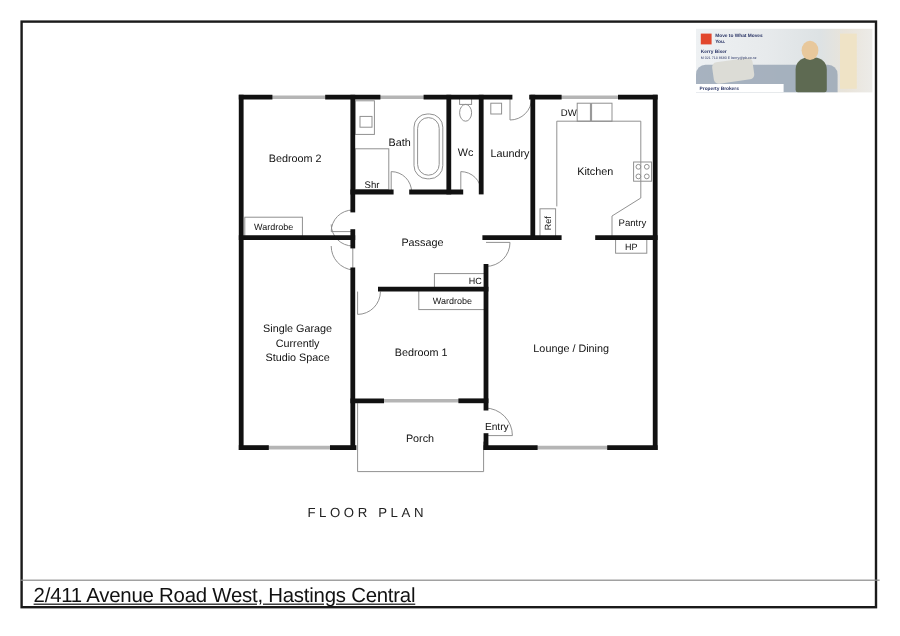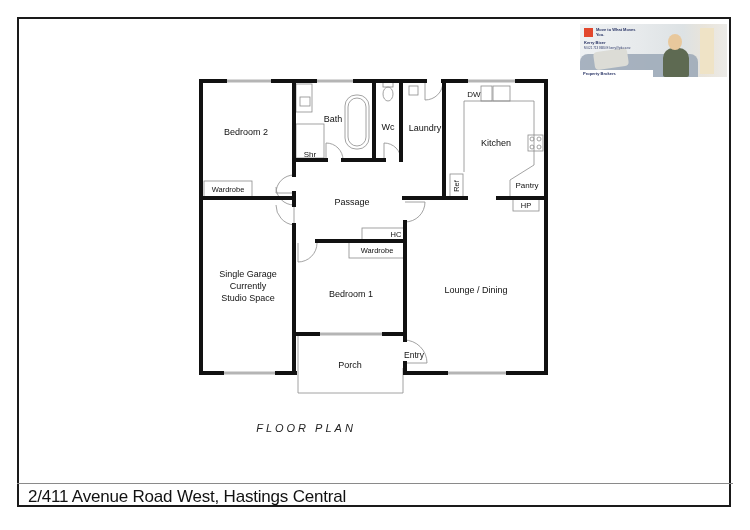--- a/index.html
+++ b/index.html
@@ -1,20 +1,20 @@
 <!DOCTYPE html>
 <html><head>
 <meta charset="utf-8">
 <style>
   html, body { margin: 0; padding: 0; background: #ffffff; }
   body { width: 750px; height: 530px; position: relative; overflow: hidden; font-family: "Liberation Sans", sans-serif; }
   .frame { position: absolute; left: 17px; top: 17px; width: 714px; height: 490px; border: 2px solid #1a1a1a; box-sizing: border-box; }
   .addr-divider { position: absolute; left: 17px; top: 483px; width: 716px; height: 1px; background: #8a8a8a; }
-  .address { position: absolute; left: 28px; top: 487px; font-size: 17px; color: #111; letter-spacing: -0.2px; }
-  .caption { position: absolute; left: 0; width: 612px; top: 422px; text-align: center; font-size: 11px; letter-spacing: 3px; color: #222; font-style: italic; }
+  .address { position: absolute; left: 28px; top: 487px; font-size: 17px; color: #111; letter-spacing: -0.2px; text-decoration: underline; }
+  .caption { position: absolute; left: 0; width: 612px; top: 422px; text-align: center; font-size: 11px; letter-spacing: 3px; color: #222; }
   .ad { position: absolute; left: 580px; top: 24px; width: 147px; height: 53px; overflow: hidden;
         background: linear-gradient(90deg, #eef1f3 0%, #e7eaec 40%, #dde2e4 70%, #e9e4da 85%, #ecebe8 100%); }
   .ad .sofa { position: absolute; left: 0; top: 30px; width: 118px; height: 23px; background: #9aa7b6; border-radius: 8px 8px 0 0; opacity: .85; }
   .ad .cushion { position: absolute; left: 14px; top: 26px; width: 34px; height: 18px; background: #dcdcd6; border-radius: 4px; transform: rotate(-8deg); }
   .ad .person-body { position: absolute; left: 83px; top: 24px; width: 26px; height: 29px; background: #5e6a52; border-radius: 10px 10px 2px 2px; }
   .ad .person-head { position: absolute; left: 88px; top: 10px; width: 14px; height: 16px; background: #e8c89c; border-radius: 50%; }
   .ad .lamp { position: absolute; left: 120px; top: 4px; width: 14px; height: 46px; background: #efe3c6; }
   .ad .logo { position: absolute; left: 4px; top: 4px; width: 9px; height: 9px; background: #e2472d; }
   .ad .tag { position: absolute; left: 16px; top: 3px; font-size: 4px; line-height: 5px; color: #2a3566; font-weight: bold; width: 40px; }
   .ad .agent { position: absolute; left: 4px; top: 16px; font-size: 4px; color: #2a3566; font-weight: bold; }

